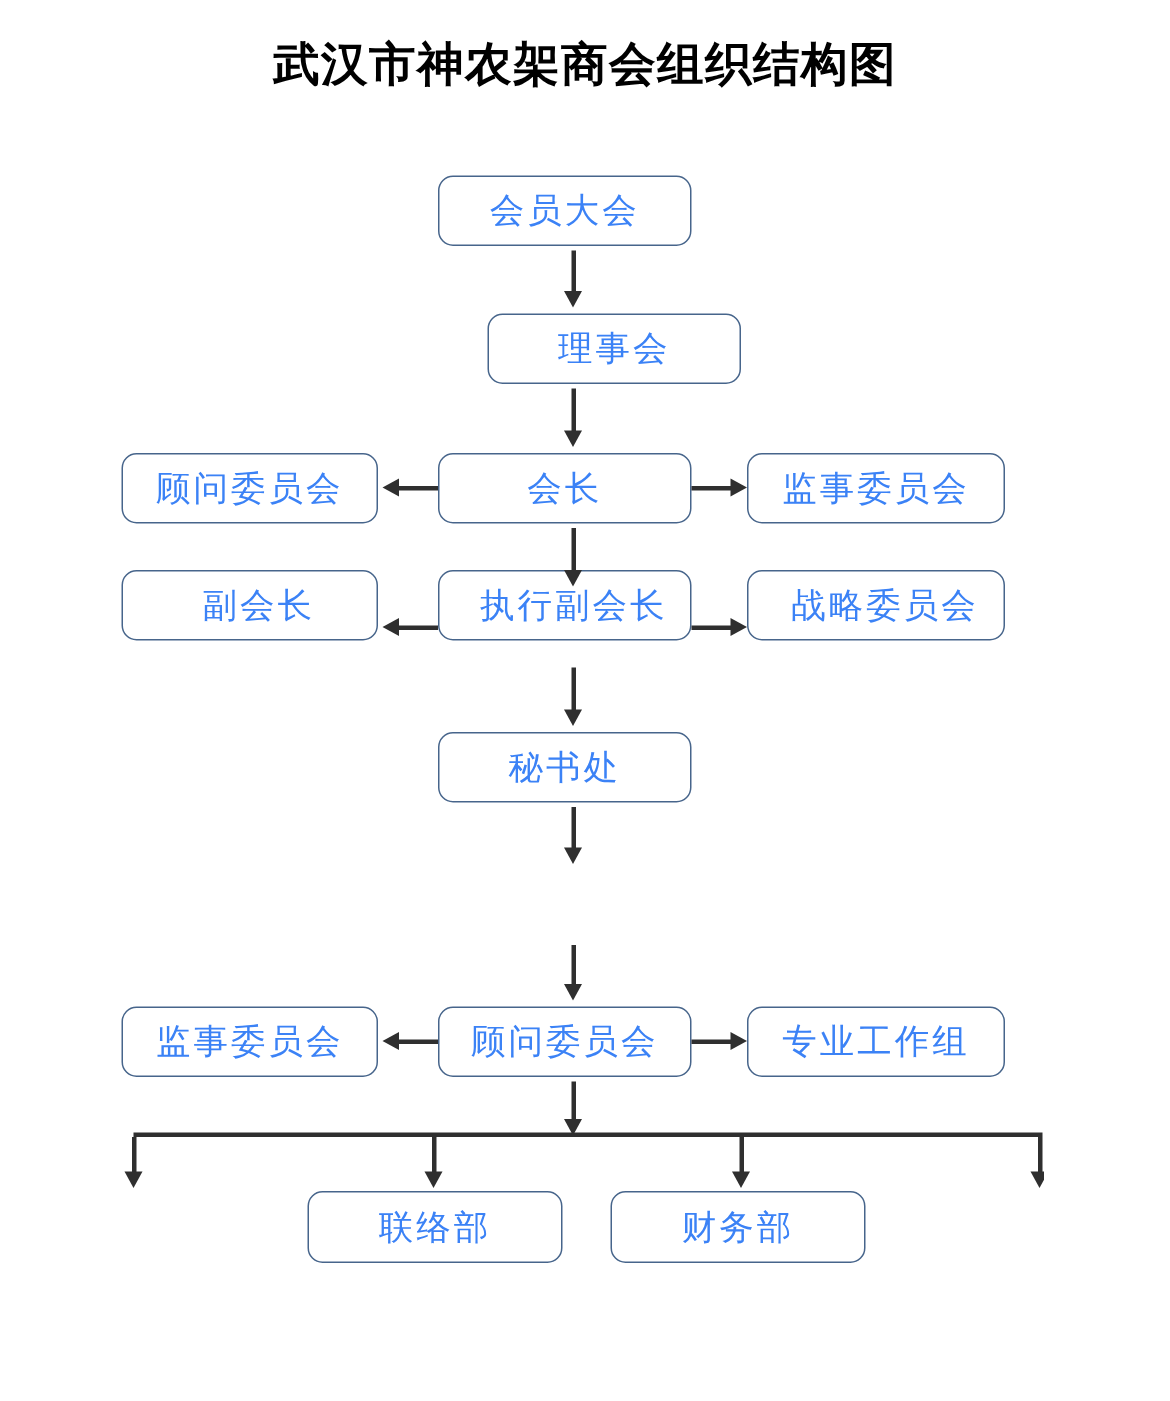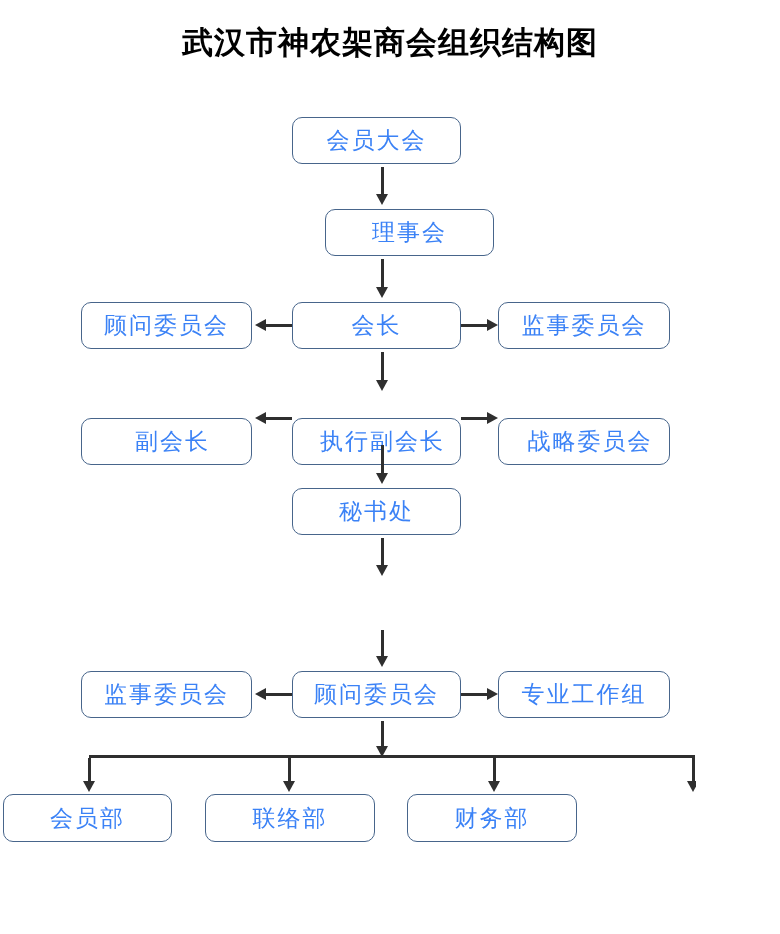--- a/index.html
+++ b/index.html
@@ -35,21 +35,21 @@
     color: #3b82f6;
     letter-spacing: 2px;
     text-align: right;
   }
   .col-c { left: 292px; width: 169px; }
   .col-l { left: 81px;  width: 171px; }
   .col-r { left: 498px; width: 172px; }
   .row-1 { top: 117px; }
   .row-2 { top: 209px; margin-left: 33px; }
   .row-3 { top: 302px; }
-  .row-4 { top: 418px; padding-left: 12px; }
+  .row-4 { top: 380px; padding-left: 12px; }
   .row-5 { top: 488px; }
   .row-6 { top: 580px; }
   .row-7 { top: 671px; }
   .row-b { top: 794px; height: 48px; }
   .b-1 { left: 3px;   width: 169px; }
   .b-2 { left: 205px; width: 170px; }
   .b-3 { left: 407px; width: 170px; }
   .b-4 { left: 609px; width: 169px; }
 
   
@@ -106,21 +106,20 @@
   <div class="node col-c row-4">执行副会长</div>
   <div class="node col-c row-7">顾问委员会</div>
 
   <div class="node col-l row-3">顾问委员会</div>
   <div class="node col-r row-3">监事委员会</div>
   <div class="node col-l row-4">副会长</div>
   <div class="node col-r row-4">战略委员会</div>
   <div class="node col-l row-7">监事委员会</div>
   <div class="node col-r row-7">专业工作组</div>
 
-  <div class="node row-b b-1">会员部</div>
   <div class="node row-b b-2">联络部</div>
   <div class="node row-b b-3">财务部</div>
 
   <div class="va" id="va1">
     <div class="stem"></div>
     <div class="head"></div>
   </div>
   <div class="va" id="va2">
     <div class="stem"></div>
     <div class="head"></div>

